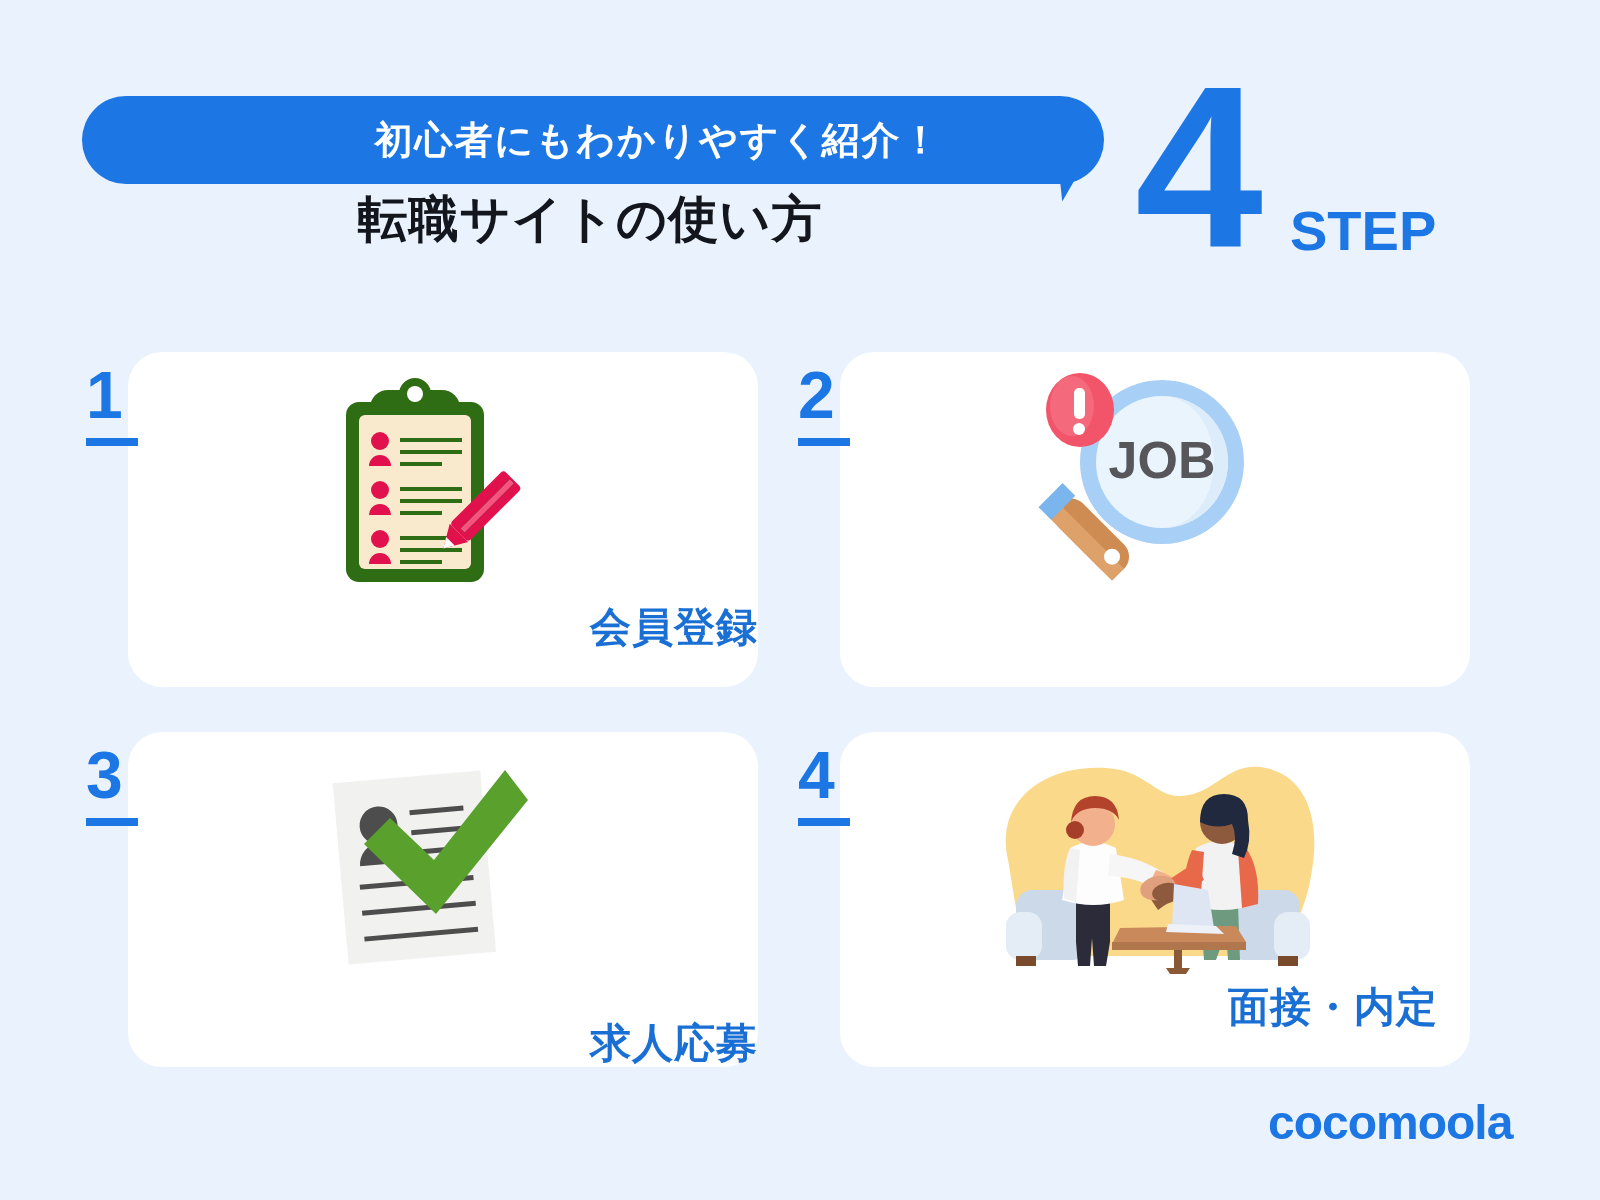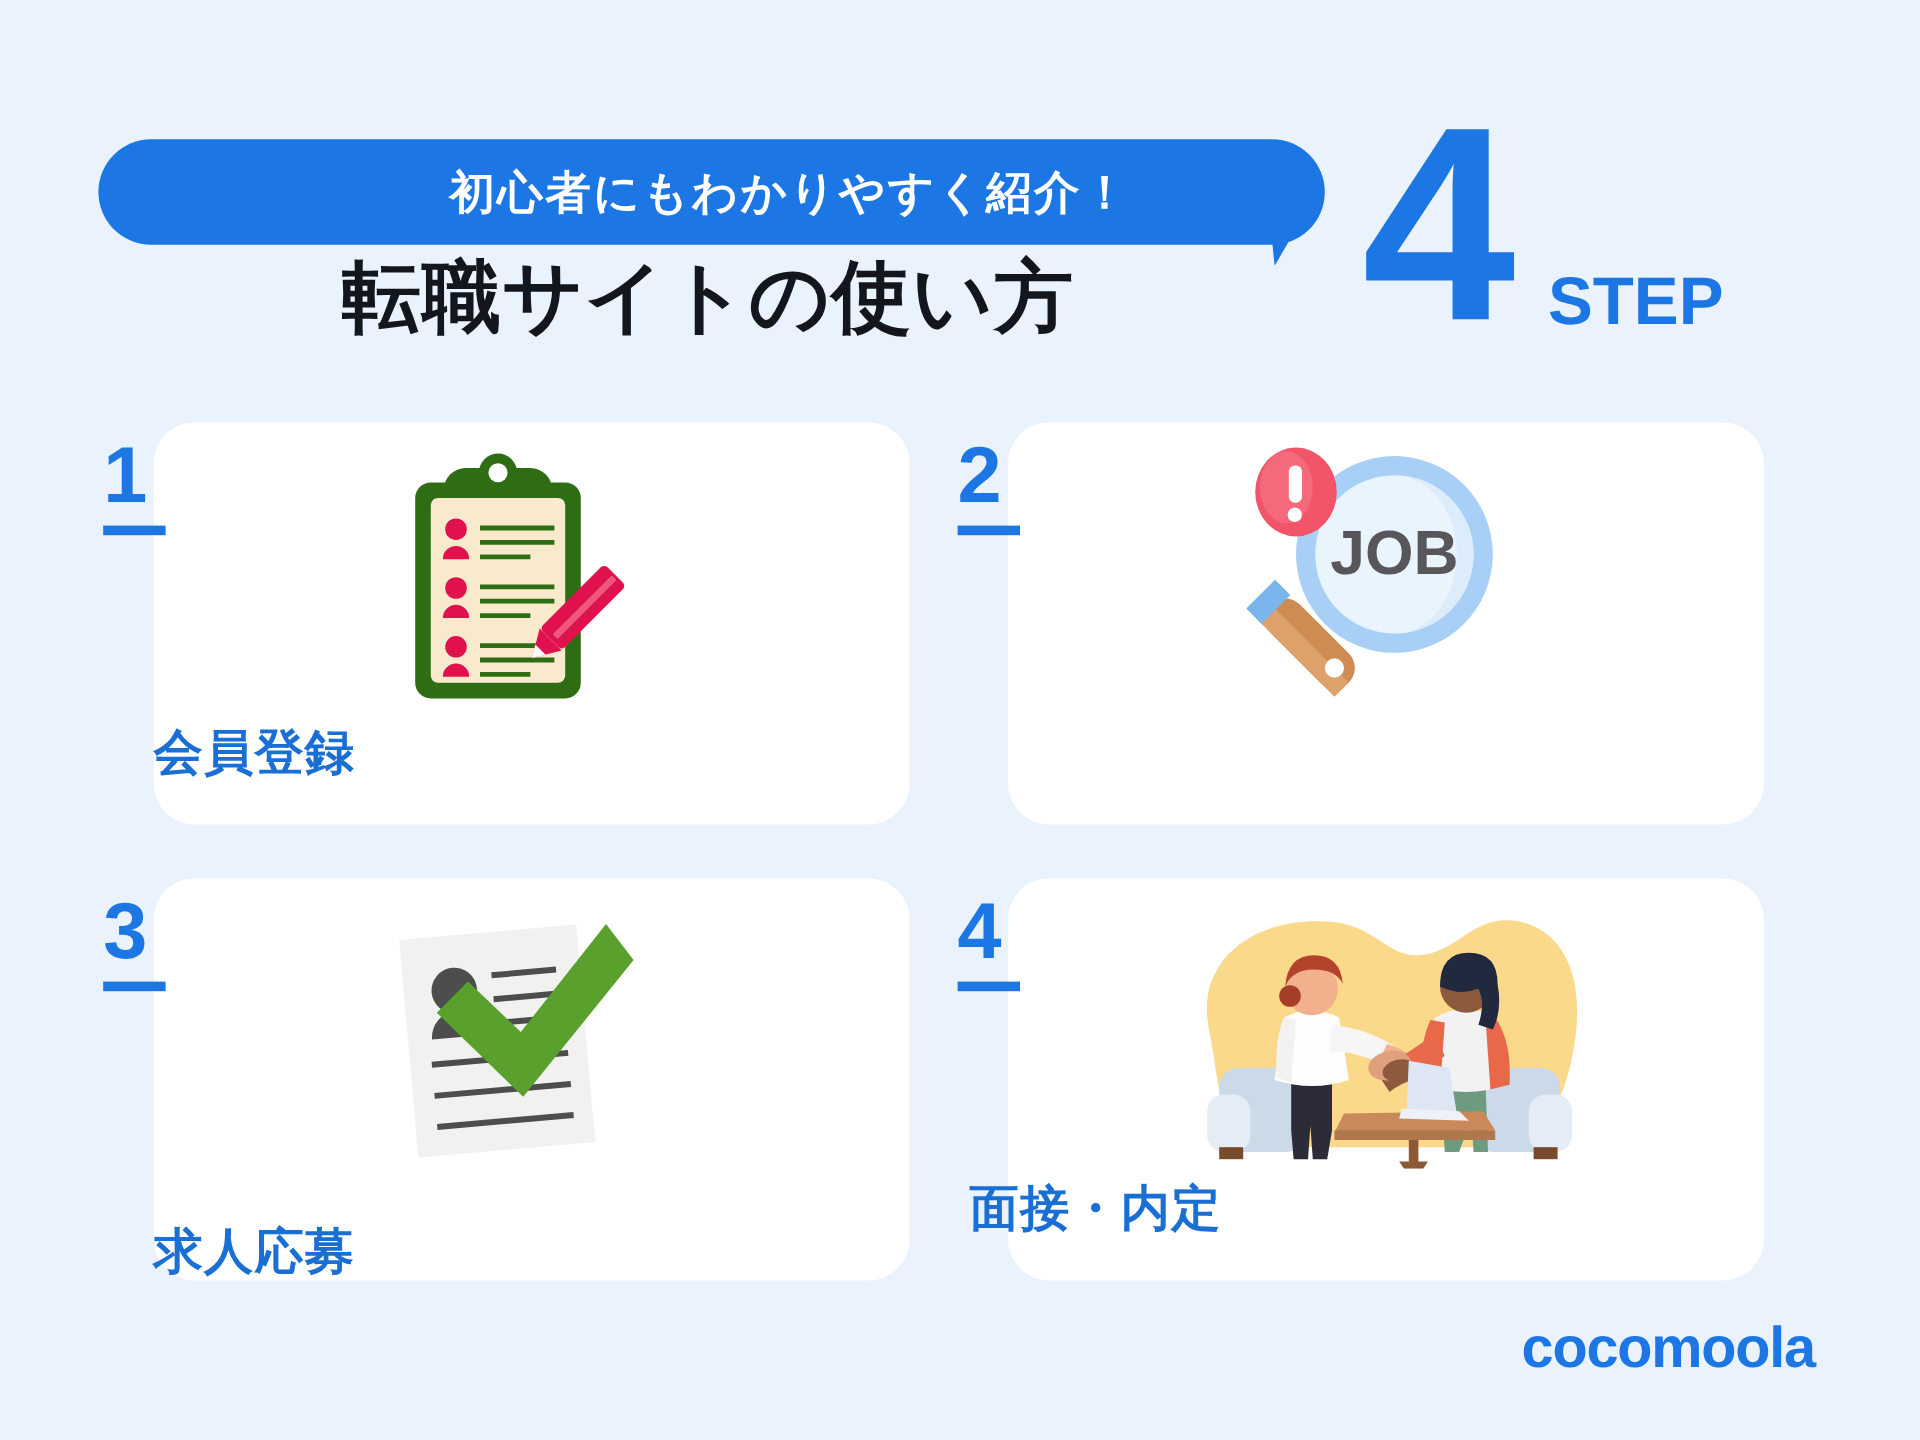--- a/index.html
+++ b/index.html
@@ -23,21 +23,20 @@
     height: 1200px;
   }
 
   
   .header {
     position: absolute;
     left: 0;
     top: 0;
     width: 1600px;
     height: 320px;
-    margin-top: 20px;
   }
 
   .bubble {
     position: absolute;
     left: 82px;
     top: 96px;
     width: 1022px;
     height: 88px;
     background: #1c76e4;
     border-radius: 46px;
@@ -67,21 +66,21 @@
     border-bottom: 22px solid transparent;
     transform: rotate(-6deg);
   }
 
   .main-title {
     position: absolute;
     left: 0;
     top: 192px;
     width: 1180px;
     text-align: center;
-    font-size: 66px;
+    font-size: 50px;
     line-height: 1.08;
     font-weight: bold;
     color: #13161c;
     letter-spacing: 1px;
     white-space: nowrap;
   }
 
   .step-badge {
     position: absolute;
     left: 1135px;
@@ -149,21 +148,21 @@
     background: #1c76e4;
   }
   .num-1 { left: 86px;  top: 362px; }
   .num-2 { left: 798px; top: 362px; }
   .num-3 { left: 86px;  top: 742px; }
   .num-4 { left: 798px; top: 742px; }
 
   .card-label {
     position: absolute;
     width: 630px;
-    text-align: left;
+    text-align: right;
     font-size: 41px;
     font-weight: bold;
     color: #1a6fd4;
     letter-spacing: 1px;
     white-space: nowrap;
   }
   .label-1 { left: 128px;  top: 600px; }
   .label-2 { left: 840px;  top: 600px; }
   .label-3 { left: 128px;  top: 1016px; }
   .label-4 { left: 792px;  top: 980px; margin-left: 16px; }

